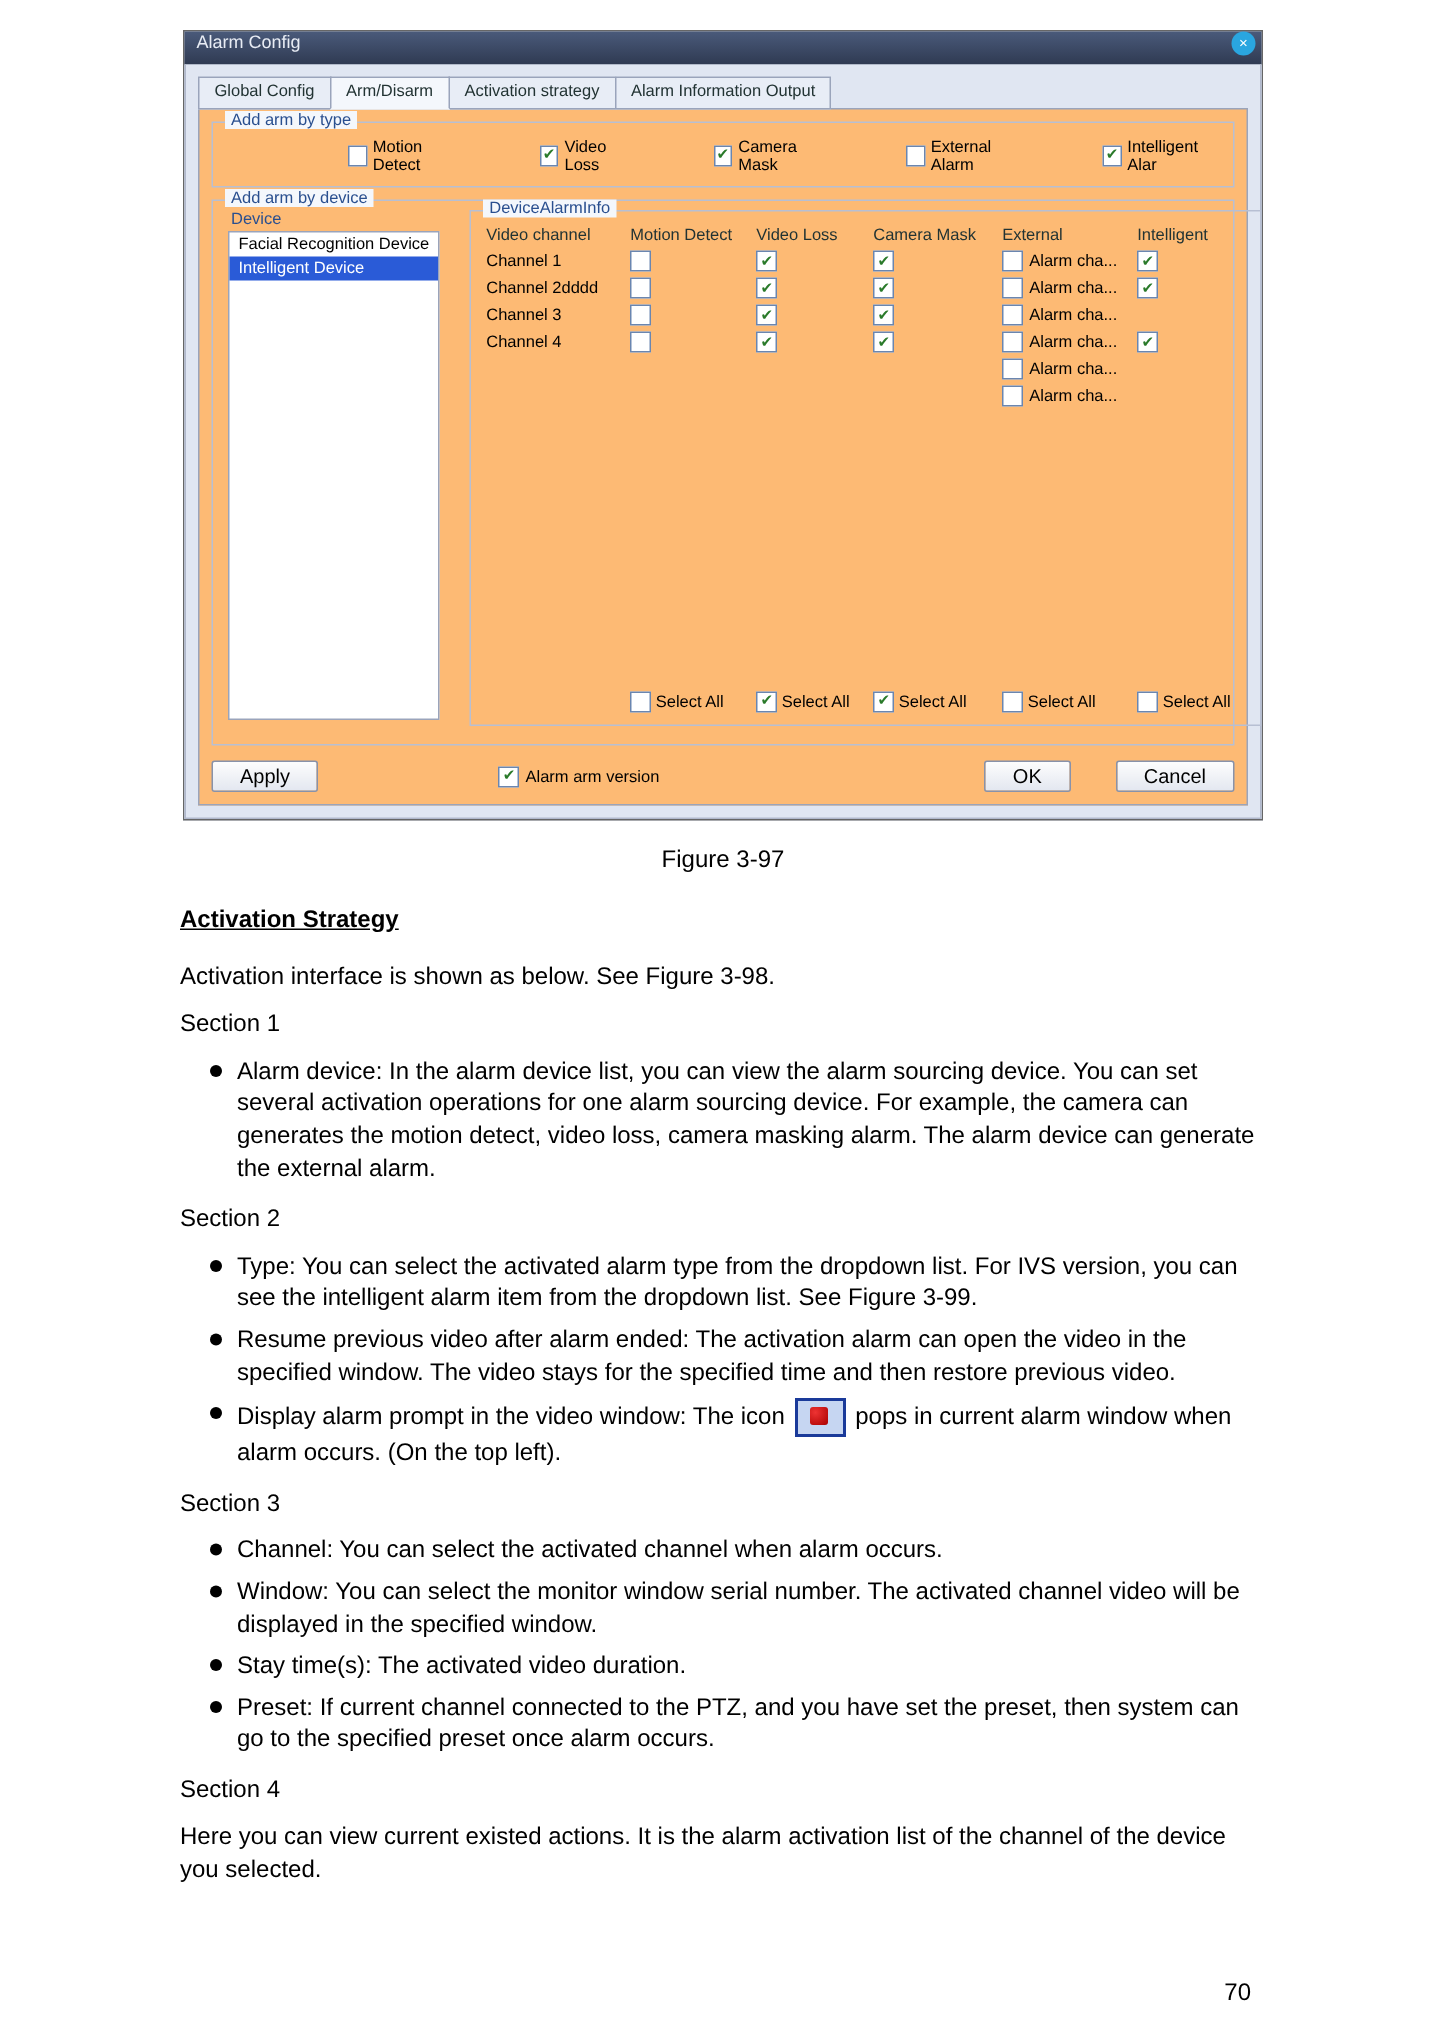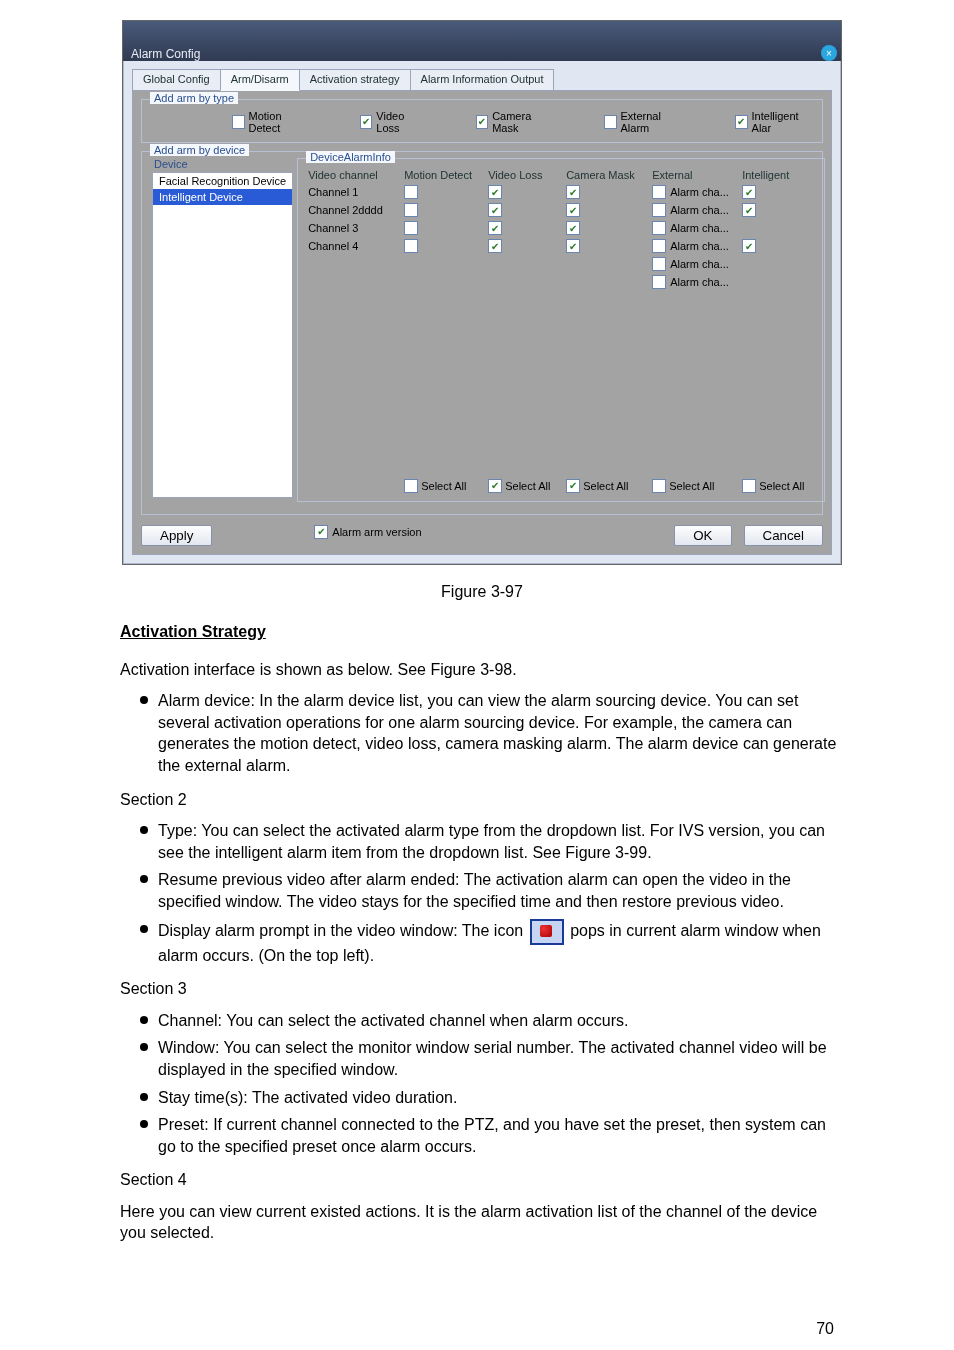--- a/index.html
+++ b/index.html
@@ -1,45 +1,45 @@
 <!DOCTYPE html>
 <html><head>
 <meta charset="utf-8">
 <style>
   html,body{margin:0;padding:0;background:#fff;font-family:Arial,Helvetica,sans-serif;color:#000}
   .page{width:954px;min-height:1350px;margin:0 auto;position:relative;padding:0 110px 0 120px;box-sizing:border-box}
   .shot{width:718px;margin:20px auto 0 auto;border:1px solid #666;background:#d7dff0;position:relative}
-  .titlebar{height:40px;background:linear-gradient(#4a5a7a,#2f3a52);color:#e8ecf4;font-size:12px;display:flex;align-items:flex-end;justify-content:space-between;padding:0 4px 0 8px}
+  .titlebar{height:22px;background:linear-gradient(#4a5a7a,#2f3a52);color:#e8ecf4;font-size:12px;display:flex;align-items:flex-start;justify-content:space-between;padding:0 4px 0 8px}
   .closebtn{width:16px;height:16px;border-radius:50%;background:#2aa6e0;display:flex;align-items:center;justify-content:center;font-size:10px;color:#fff}
   .body{background:#e0e6f2;padding:8px;border:1px solid #b0b8cc;border-top:none}
   .tabs{display:flex;height:22px;font-size:11px}
   .tab{padding:3px 10px;border:1px solid #9aa4bb;background:#e8edf6;margin-right:-1px;color:#233}
   .tab.active{background:#f4f7fc;border-bottom:1px solid #f4f7fc;position:relative;z-index:2}
-  .panel{border:1px solid #9aa4bb;background:#a3a3a3;margin-top:-1px;padding:8px}
+  .panel{border:1px solid #9aa4bb;background:#fdba74;margin-top:-1px;padding:8px}
   .group{border:1px solid #b7bfd3;padding:10px 10px 8px 10px;margin-bottom:8px;position:relative;font-size:11px}
   .group-title{position:absolute;top:-8px;left:8px;background:#f4f7fc;padding:0 4px;color:#2a4f8f}
   .typerow{display:flex;gap:52px;padding-left:80px}
   .chk{display:flex;align-items:center;gap:4px}
   .chk .box{width:12px;height:12px;border:1px solid #6a86b0;background:#fff;display:flex;align-items:center;justify-content:center;font-size:10px;color:#2a7a2a}
   .chk .box.on::after{content:"✔";font-size:10px;line-height:1}
-  .cols{display:flex;gap:4px}
+  .cols{display:flex;gap:20px}
   .left{width:170px}
   .devlist{border:1px solid #9aa4bb;background:#fff;height:324px;font-size:11px}
   .devitem{padding:2px 6px;white-space:nowrap;overflow:hidden;text-overflow:ellipsis}
   .devitem.sel{background:#2a5bd7;color:#fff}
   .right{flex:1}
   .matrix{display:grid;grid-template-columns:96px 84px 78px 86px 90px 72px;font-size:11px;row-gap:4px}
   .mh{color:#233}
   .cell{display:flex;align-items:center}
   .cb{width:12px;height:12px;border:1px solid #6a86b0;background:#fff;display:inline-flex;align-items:center;justify-content:center}
   .cb.on::after{content:"✔";font-size:10px;color:#2a7a2a}
   .cb.ext{border-color:#6a86b0}
   .sa-row{display:grid;grid-template-columns:96px 84px 78px 86px 90px 72px;font-size:11px;margin-top:120px}
   .sa-row .chk{gap:3px}
-  .bottombar{display:flex;align-items:flex-start;gap:12px;margin-top:10px;font-size:11px}
+  .bottombar{display:flex;align-items:center;gap:30px;margin-top:10px;font-size:11px}
   .btn{border:1px solid #8892aa;background:linear-gradient(#fdfdfd,#e3e7f0);padding:2px 18px;border-radius:2px}
   .spacer{flex:1}
   .caption{text-align:center;font-size:16px;margin:18px 0 20px 0}
   .doc{font-size:16px;line-height:1.35}
   .doc h4{font-size:16px;text-decoration:underline;margin:4px 0 16px 0}
   .doc p{margin:0 0 10px 0}
   ul.bul{list-style:none;margin:0 0 6px 0;padding:0}
   ul.bul li{position:relative;padding:0 0 6px 38px}
   ul.bul li::before{content:"";width:8px;height:8px;background:#000;border-radius:50%;position:absolute;left:20px;top:6px}
   .inline-icon{display:inline-block;width:30px;height:22px;vertical-align:middle;border:2px solid #1a3a9a;background:#c6d6f2;position:relative;margin:0 2px}
@@ -243,20 +243,21 @@
       </div>
     </div>
   </div>
 
   <div class="caption">Figure 3-97</div>
 
   <div class="doc">
     <h4>Activation Strategy</h4>
     <p>Activation interface is shown as below. See Figure 3-98.</p>
 
+    <p>Section 1</p>
     <ul class="bul">
       <li>Alarm device: In the alarm device list, you can view the alarm sourcing device. You can set several activation operations for one alarm sourcing device. For example, the camera can generates the motion detect, video loss, camera masking alarm. The alarm device can generate the external alarm.</li>
     </ul>
 
     <p>Section 2</p>
     <ul class="bul">
       <li>Type: You can select the activated alarm type from the dropdown list. For IVS version, you can see the intelligent alarm item from the dropdown list. See Figure 3-99.</li>
       <li>Resume previous video after alarm ended: The activation alarm can open the video in the specified window. The video stays for the specified time and then restore previous video.</li>
       <li>
         <span>Display alarm prompt in the video window: The icon</span>

